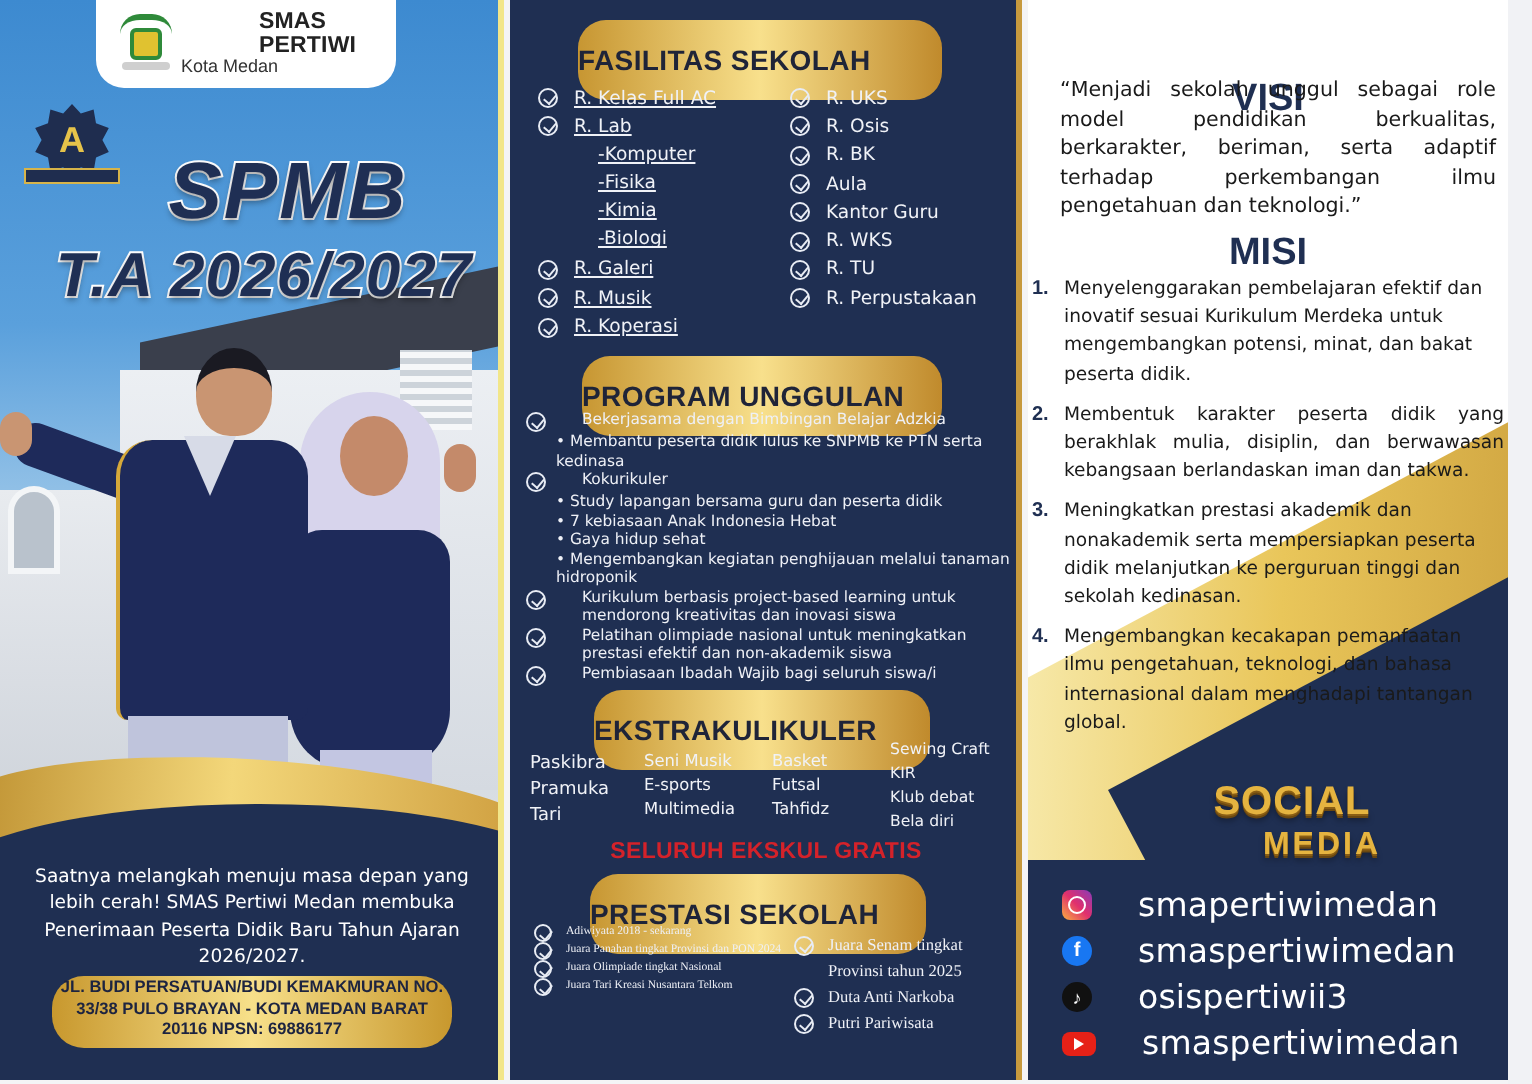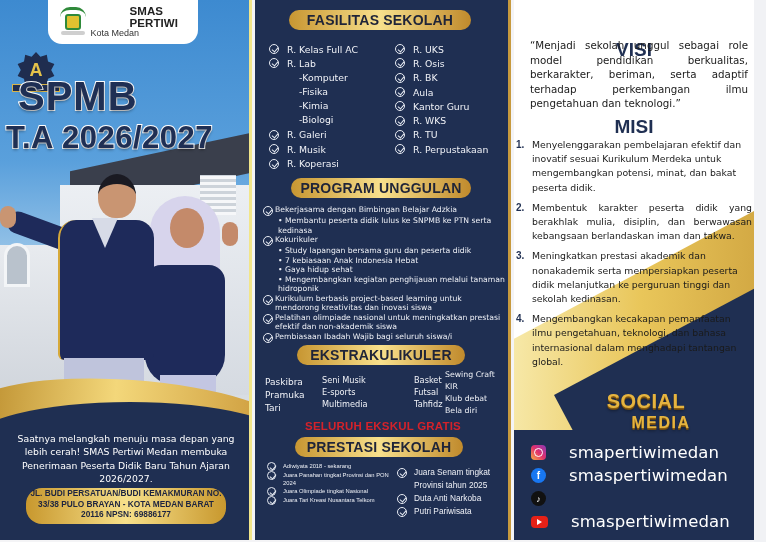--- a/index.html
+++ b/index.html
@@ -24,21 +24,21 @@
   .logo-emblem .banner { position: absolute; left: 1px; top: 24px; width: 24px; height: 4px; background: #cfcfcf; border-radius: 2px; }
   .logo-text { display: flex; flex-direction: column; line-height: 1.05; }
   .logo-name { font-family: "Liberation Sans", sans-serif; font-weight: 700; font-size: 11.5px; color: #222; letter-spacing: 0.1px; margin-left: 39px; }
   .logo-city { font-family: "Liberation Sans", sans-serif; font-size: 9px; color: #333; }
 
   .badge-a { position: absolute; left: 12px; top: 52px; width: 48px; height: 48px; }
   .badge-star { position: absolute; left: 4px; top: 0; width: 40px; height: 40px; background: #1f2d4f; clip-path: polygon(50% 0%,61% 12%,77% 7%,80% 24%,96% 30%,88% 45%,96% 60%,80% 67%,77% 84%,61% 79%,50% 92%,39% 79%,23% 84%,20% 67%,4% 60%,12% 45%,4% 30%,20% 24%,23% 7%,39% 12%); }
   .badge-letter { position: absolute; left: 0; top: 8px; width: 48px; text-align: center; font-family: "Liberation Sans", sans-serif; font-weight: 700; font-size: 18px; color: #e6c34a; }
   .badge-ribbon { position: absolute; left: 0; top: 32px; width: 48px; height: 8px; background: #1f2d4f; border: 1px solid #d7b44a; }
 
-  .hero-title { position: absolute; left: 0; width: 252px; font-family: "Liberation Sans", sans-serif; font-weight: 900; color: #1f2f54; -webkit-text-stroke: 2px #fff; paint-order: stroke fill; text-shadow: 0 2px 3px rgba(0,0,0,0.35); }
+  .hero-title { position: absolute; left: 0; width: 252px; text-align: center; font-family: "Liberation Sans", sans-serif; font-weight: 900; color: #1f2f54; -webkit-text-stroke: 2px #fff; paint-order: stroke fill; text-shadow: 0 2px 3px rgba(0,0,0,0.35); font-style: italic; }
   .hero-spmb { top: 74px; font-size: 40px; letter-spacing: 1px; left: 18px; }
   .hero-year { top: 120px; font-size: 31px; letter-spacing: 0.5px; left: 6px; }
 
   .students { position: absolute; left: 0; top: 170px; width: 252px; height: 250px; }
   .stu { position: absolute; }
   .stu-head-m { left: 98px; top: 4px; width: 38px; height: 44px; background: #c99572; border-radius: 50% 50% 45% 45%; border-top: 10px solid #1a1a22; }
   .stu-body-m { left: 58px; top: 50px; width: 96px; height: 140px; background: #1e2a5a; border-radius: 18px 18px 6px 6px; border-left: 2px solid #d6a93a; }
   .stu-shirt-m { left: 92px; top: 48px; width: 26px; height: 30px; background: #d7dbe7; clip-path: polygon(0 0,100% 0,50% 100%); }
   .stu-pants-m { left: 64px; top: 188px; width: 80px; height: 62px; background: #bfc4dc; }
   .stu-arm-l { left: 6px; top: 50px; width: 70px; height: 22px; background: #1e2a5a; transform: rotate(20deg); border-radius: 10px; }
@@ -52,45 +52,45 @@
   .left-bottom { position: absolute; left: 0; top: 380px; width: 252px; height: 160px; }
   .gold-swoosh { position: absolute; left: -30px; top: 0; width: 320px; height: 80px; border-radius: 50%; background: linear-gradient(90deg,#b98a2a,#f3d77a 45%,#c89434); transform: rotate(4deg); }
   .navy-fill { position: absolute; left: -30px; top: 22px; width: 320px; height: 160px; background: #1f2f52; border-radius: 50% 50% 0 0 / 40px 40px 0 0; }
 
   .left-blurb { position: absolute; left: 10px; top: 432px; width: 232px; text-align: center; color: #fff; font-size: 9.3px; line-height: 13.3px; font-family: "DejaVu Sans", sans-serif; }
   .address-pill { position: absolute; left: 26px; top: 488px; width: 200px; height: 36px; border-radius: 16px; background: linear-gradient(90deg,#c8982e,#f7e08a 50%,#c8982e); display: flex; align-items: flex-start; justify-content: center; text-align: center; }
   .address-text { font-family: "Liberation Sans", sans-serif; font-weight: 700; font-size: 8.3px; line-height: 10.5px; color: #1d2440; }
 
   
   .middle { left: 255px; width: 256px; background: #1f2f52; border-right: 3px solid #c79a3e; }
-  .pill-head { position: absolute; left: 34px; height: 20px; border-radius: 14px; background: linear-gradient(90deg,#c79632,#f8e08c 50%,#c08a2c); display: flex; align-items: center; justify-content: center; }
+  .pill-head { position: absolute; left: 34px; height: 40px; border-radius: 14px; background: linear-gradient(90deg,#c79632,#f8e08c 50%,#c08a2c); display: flex; align-items: center; }
   .pill-head span { font-family: "Liberation Sans", sans-serif; font-weight: 700; font-size: 14px; color: #1f2438; letter-spacing: 0.2px; }
 
   .chk { display: inline-block; width: 10px; height: 10px; border: 1.2px solid #e8ecf4; border-radius: 50%; position: relative; flex: none; }
   .chk::after { content: ""; position: absolute; left: 2.5px; top: 1px; width: 3px; height: 5px; border-right: 1.3px solid #e8ecf4; border-bottom: 1.3px solid #e8ecf4; transform: rotate(40deg); }
 
   .fac-col { position: absolute; top: 42px; color: #f0f2f7; font-size: 9.3px; font-family: "DejaVu Sans", sans-serif; }
   .fac-item { display: flex; align-items: center; gap: 8px; height: 14.3px; }
   .fac-sub { padding-left: 30px; height: 14.3px; line-height: 14.3px; }
 
   .prog-list { position: absolute; left: 8px; top: 205px; width: 244px; color: #eef0f6; font-size: 7.7px; line-height: 9.5px; font-family: "DejaVu Sans", sans-serif; }
-  .prog-item { display: flex; gap: 2px; }
+  .prog-item { display: flex; gap: 18px; }
   .prog-item .chk { margin-top: 1px; }
   .prog-sub { padding-left: 15px; }
 
   .eks-grid { position: absolute; left: 10px; top: 374px; width: 240px; color: #f0f2f7; font-family: "DejaVu Sans", sans-serif; }
   .eks-col { position: absolute; top: 0; display: flex; flex-direction: column; }
   .eks-c1 { left: 0; font-size: 9px; line-height: 13px; top: 2px; }
   .eks-c2 { left: 57px; font-size: 8.2px; line-height: 12px; }
-  .eks-c3 { left: 121px; font-size: 8.2px; line-height: 12px; margin-left: 28px; }
+  .eks-c3 { left: 121px; font-size: 8.2px; line-height: 12px; }
   .eks-c4 { left: 180px; font-size: 7.8px; line-height: 12px; top: -5px; }
 
   .gratis { position: absolute; left: 0; top: 420px; width: 256px; text-align: center; font-family: "Liberation Sans", sans-serif; font-weight: 700; font-size: 11.5px; color: #d4222a; letter-spacing: 0.2px; }
 
-  .pres-col { position: absolute; color: #eef0f6; font-family: Liberation Sans, sans-serif; }
+  .pres-col { position: absolute; color: #eef0f6; font-family: Liberation Serif, serif; }
   .pres-l { left: 12px; top: 462px; width: 130px; font-size: 5.8px; line-height: 8.2px; }
   .pres-r { left: 142px; top: 466px; width: 112px; font-size: 8.3px; line-height: 13px; }
   .pres-item { display: flex; gap: 7px; }
   .pres-l .chk { width: 9px; height: 9px; margin-top: 0; }
   .pres-r .chk { margin-top: 2px; }
 
   
   .right { left: 514px; width: 240px; background: #fff; }
   .right-edge { position: absolute; left: 754px; top: 0; width: 12px; height: 542px; background: #f1f2f5; }
   .sec-title { position: absolute; left: 0; width: 240px; text-align: center; font-family: "Liberation Sans", sans-serif; font-weight: 700; font-size: 19px; color: #1f2f52; }
@@ -176,21 +176,21 @@
   <div class="address-pill">
     <span class="address-text">JL. BUDI PERSATUAN/BUDI KEMAKMURAN NO. 33/38 PULO BRAYAN - KOTA MEDAN BARAT 20116 NPSN: 69886177</span>
   </div>
 </section>
 
 <section class="panel middle">
   <div class="pill-head" style="top:10px;width:182px;">
     <span>FASILITAS SEKOLAH</span>
   </div>
 
-  <div class="fac-col" style="left:14px;">
+  <div class="fac-col" style="left:14px;text-decoration:underline;">
     <div class="fac-item">
         <span class="chk"></span>
         <span>R. Kelas Full AC</span>
       </div>
     <div class="fac-item">
         <span class="chk"></span>
         <span>R. Lab</span>
       </div>
     <div class="fac-sub">-Komputer</div>
     <div class="fac-sub">-Fisika</div>
@@ -385,20 +385,21 @@
     <div class="social-row">
       <span class="social-icon ic-ig"></span>
       <span class="social-handle">smapertiwimedan</span>
     </div>
     <div class="social-row">
       <span class="social-icon ic-fb">f</span>
       <span class="social-handle">smaspertiwimedan</span>
     </div>
     <div class="social-row">
       <span class="social-icon ic-tt">♪</span>
+      <span class="social-handle">osispertiwii3</span>
     </div>
     <div class="social-row">
       <span class="social-icon ic-yt"></span>
       <span class="social-handle">smaspertiwimedan</span>
     </div>
   </div>
 </section>
 <div class="right-edge"></div>
 
 </body></html>

